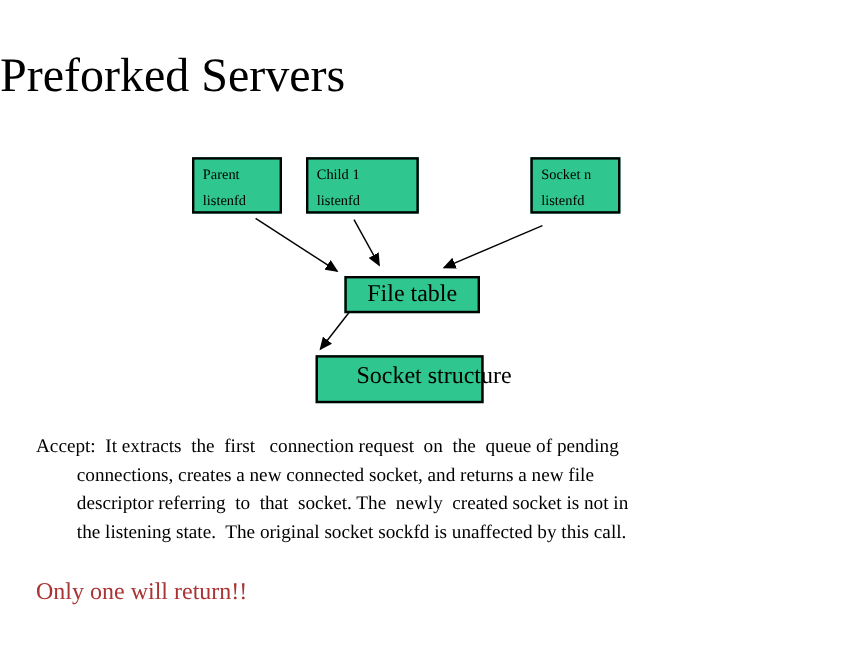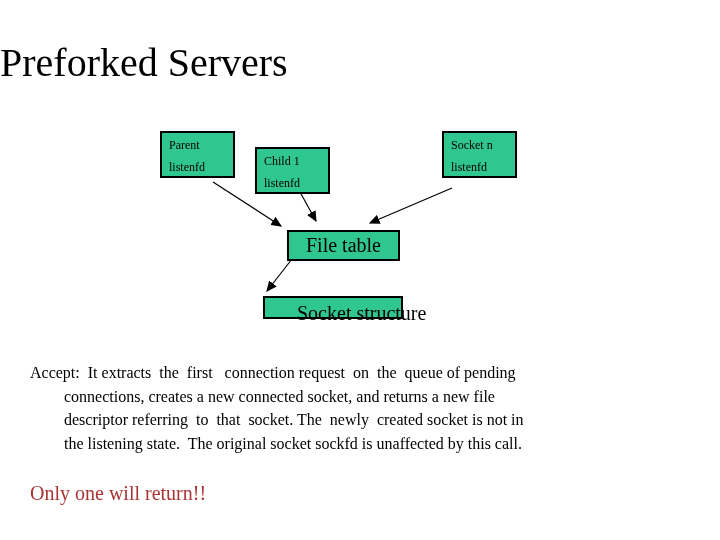--- a/index.html
+++ b/index.html
@@ -88,29 +88,29 @@
     </defs>
     <line x1="213" y1="182" x2="281" y2="226" marker-end="url(#ah)"></line>
     <line x1="295" y1="183" x2="316" y2="221" marker-end="url(#ah)"></line>
     <line x1="452" y1="188" x2="370" y2="223" marker-end="url(#ah)"></line>
     <line x1="292" y1="259" x2="267" y2="291" marker-end="url(#ah)"></line>
   </svg>
 
   <div class="dbox two-line" style="left:160px; top:131px; width:75px; height:47px;">Parent
 listenfd</div>
 
-  <div class="dbox two-line" style="left:255px; top:131px; width:75px; height:47px;margin-top:16px;">Child 1
+  <div class="dbox two-line" style="left:255px; top:131px; width:94px; height:47px;">Child 1
 listenfd</div>
 
   <div class="dbox two-line" style="left:442px; top:131px; width:75px; height:47px;">Socket n
 listenfd</div>
 
   <div class="dbox one-line" style="left:287px; top:230px; width:113px; height:31px; line-height:27px;">File table</div>
 
-  <div class="dbox one-line" style="left:263px; top:296px; width:140px; height:23px; line-height:30px;padding-left:32px;">Socket structure</div>
+  <div class="dbox one-line" style="left:263px; top:296px; width:140px; height:40px; line-height:30px;padding-left:32px;">Socket structure</div>
 
   <div class="body-text">Accept:  It extracts  the  first   connection request  on  the  queue of pending
 connections, creates a new connected socket, and returns a new file
 descriptor referring  to  that  socket. The  newly  created socket is not in
 the listening state.  The original socket sockfd is unaffected by this call.</div>
 
   <div class="highlight-text">Only one will return!!</div>
 
 </div>
 

